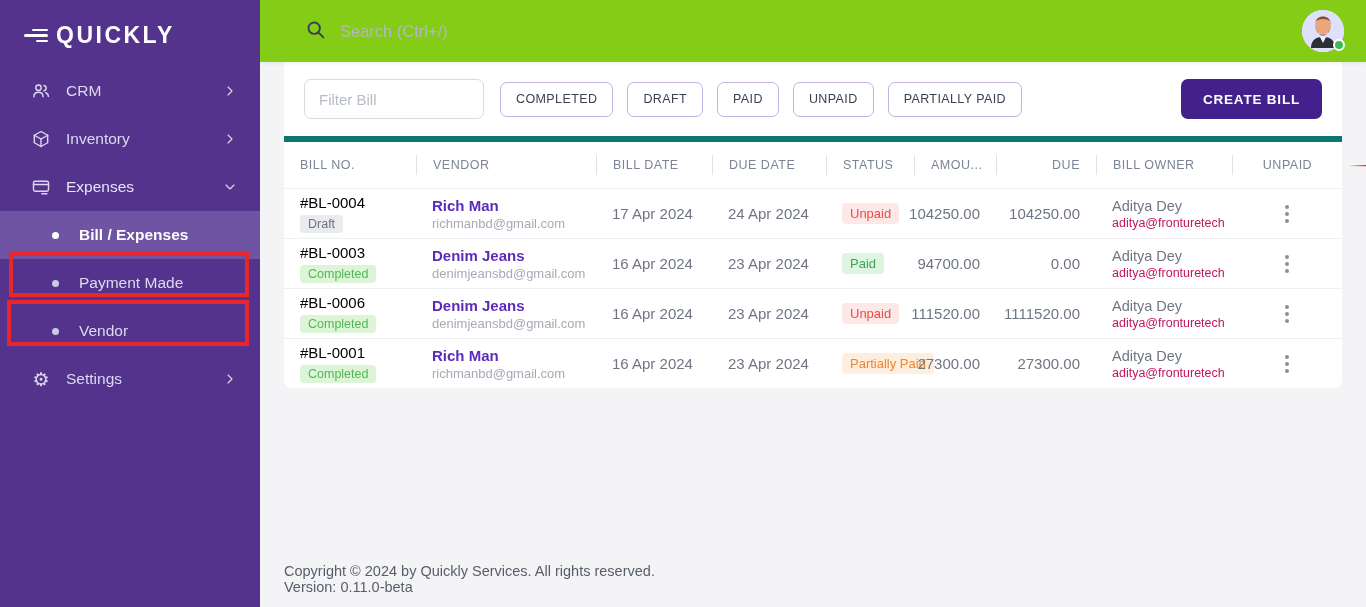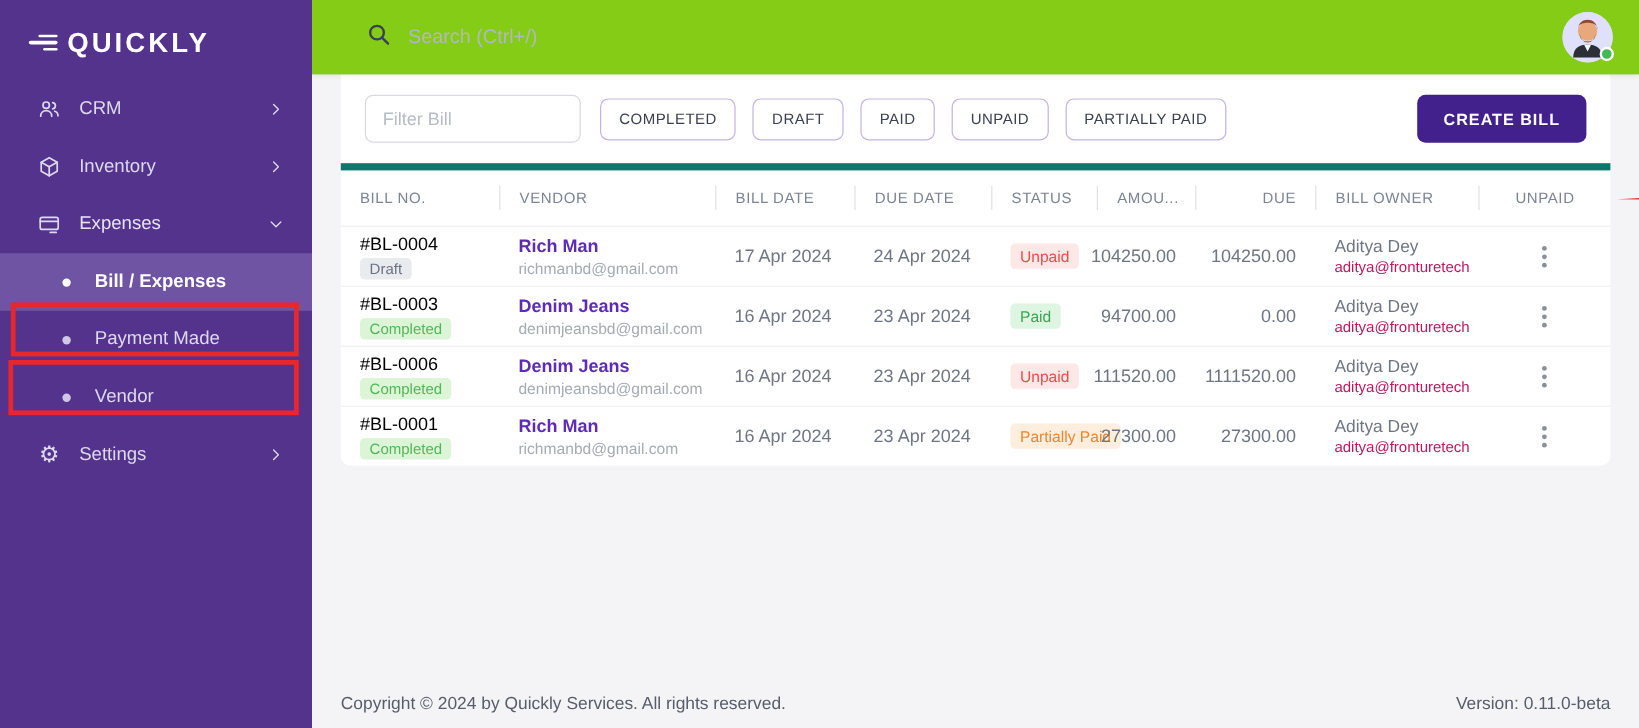--- a/index.html
+++ b/index.html
@@ -84,21 +84,21 @@
   .status-pill.unpaid { background:#fde7e7; color:#ee4b4b; }
   .status-pill.paid { background:#def5e2; color:#3aa655; }
   .status-pill.partial { background:#fdeedd; color:#f0862f; }
   .owner-name { color:#6f7683; font-size:14.5px; margin-bottom:2px; }
   .owner-email { color:#be185d; font-size:12.5px; }
   .dots { display:flex; flex-direction:column; gap:3px; align-items:center; margin:0 auto; width:24px; cursor:pointer; }
   .dots span { width:4px; height:4px; border-radius:50%; background:#8a909a; }
 
   
   .footer { position:absolute; left:24px; right:24px; bottom:12px; display:flex; justify-content:space-between;
-            color:#565d6b; font-size:14.5px; }
+            color:#565d6b; font-size:14.5px;flex-direction:column; }
   .svg-stroke { stroke:#ded9ee; fill:none; stroke-width:1.7; stroke-linecap:round; stroke-linejoin:round; }
 </style>
 </head>
 <body>
 
 <div class="sidebar">
   <div class="logo">
     <span class="speedlines">
         <div></div>
         <div></div>

